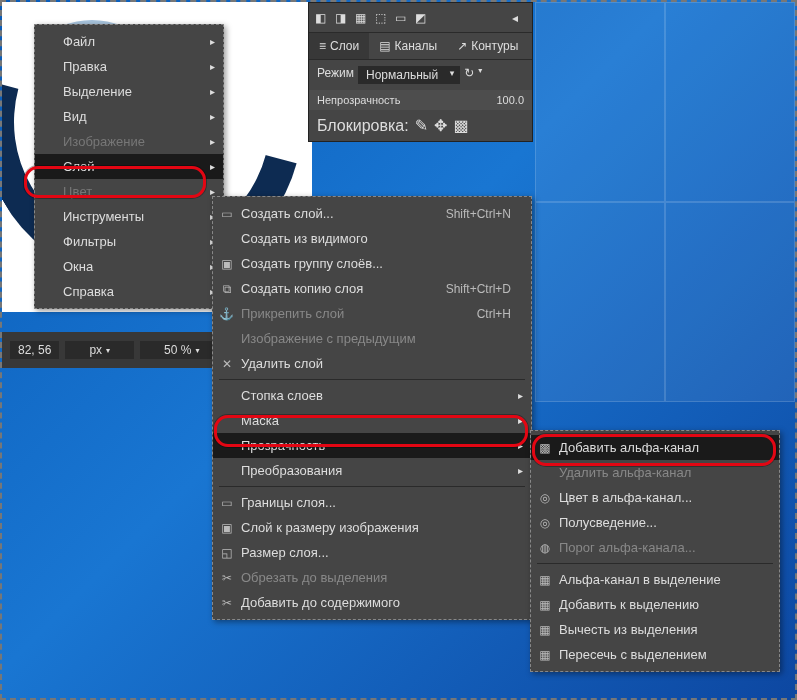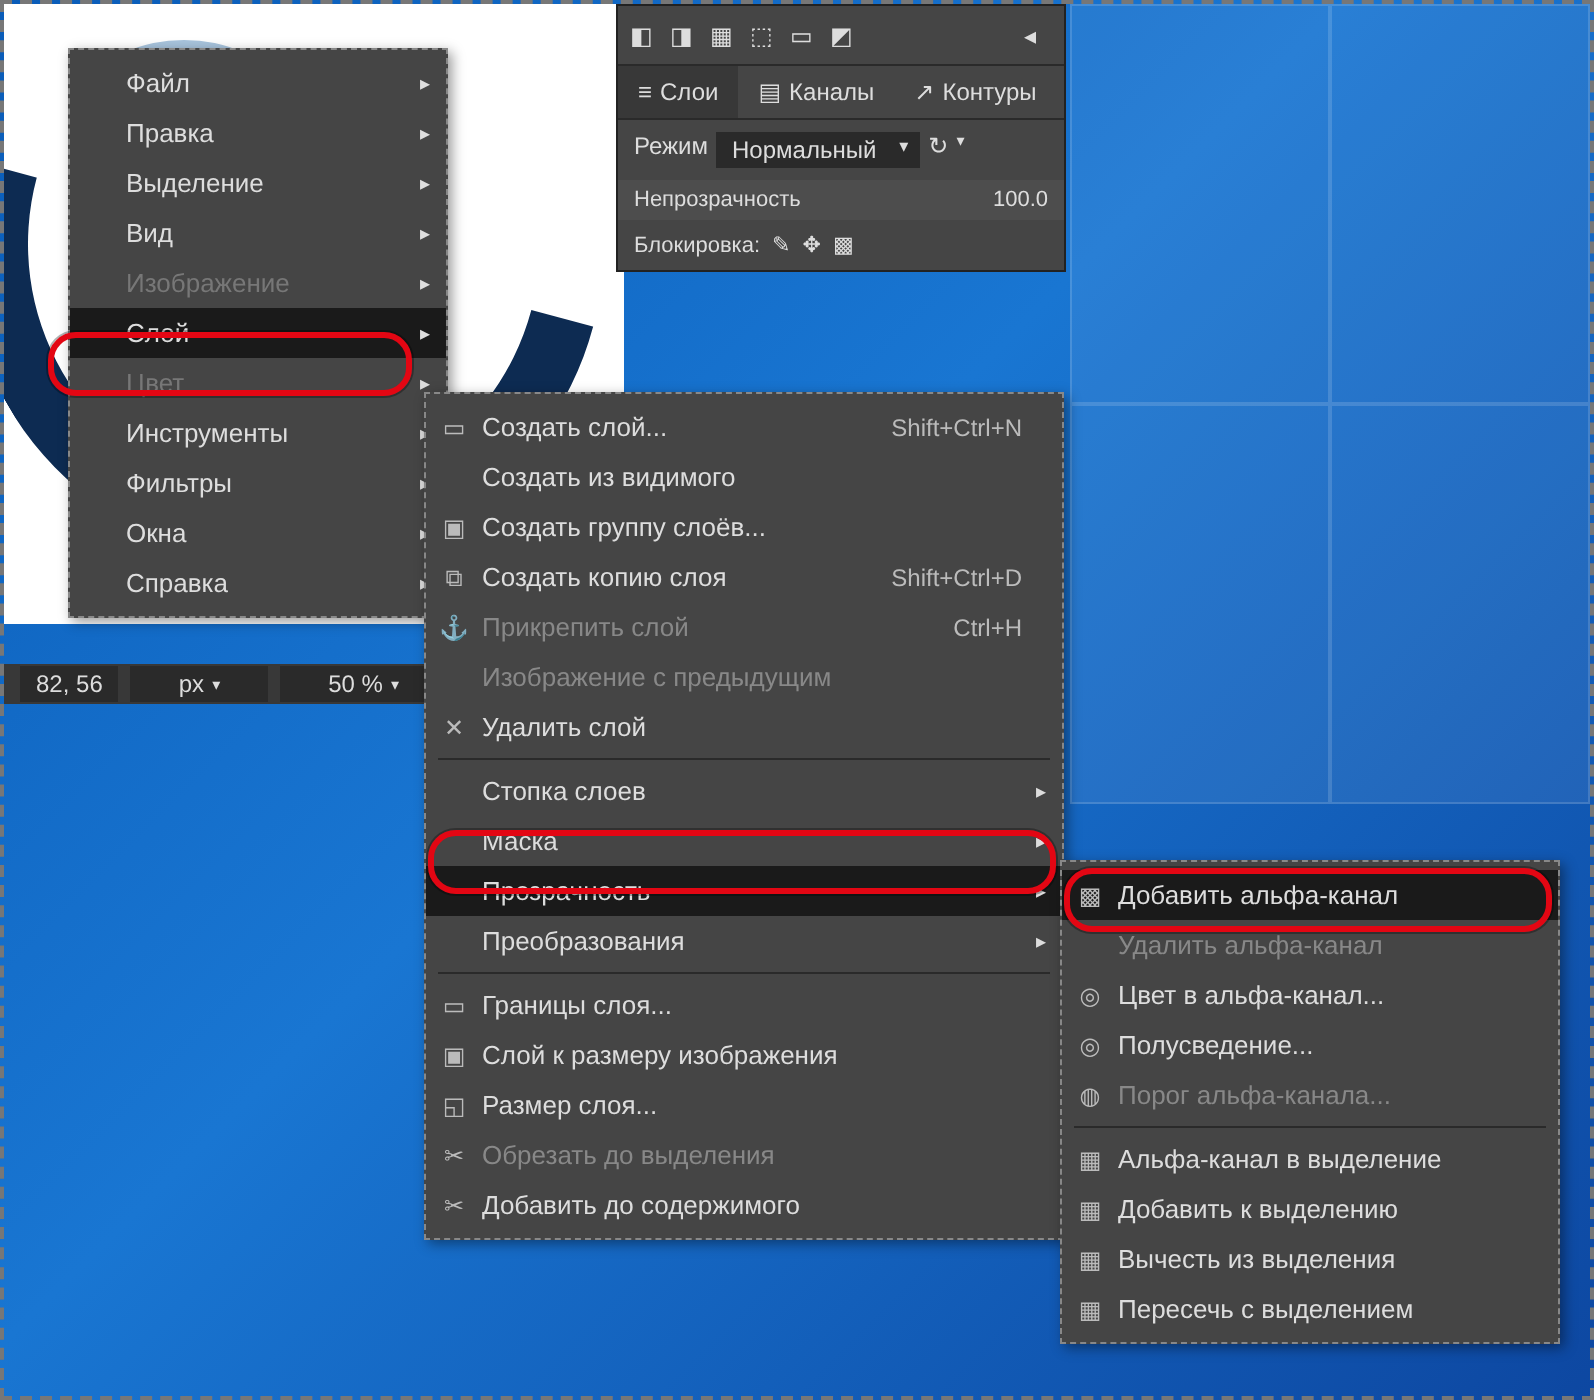--- a/index.html
+++ b/index.html
@@ -2,41 +2,41 @@
 <html><head>
 <meta charset="utf-8">
 <style>
 * { margin:0; padding:0; box-sizing:border-box; font-family:"Segoe UI",Tahoma,sans-serif; }
 body { width:797px; height:700px; background:linear-gradient(135deg,#0a5cb8 0%,#1976d2 45%,#0d47a1 100%); overflow:hidden; position:relative; border:2px dashed #777; }
 .win-quadrants { position:absolute; right:0; top:0; width:260px; height:400px; display:grid; grid-template:1fr 1fr/1fr 1fr; }
 .win-quadrants div { background:rgba(255,255,255,0.07); border:1px solid rgba(255,255,255,0.15); }
 .canvas-area { position:absolute; left:0; top:0; width:310px; height:310px; background:#fff; }
 .logo-arc { position:absolute; left:-20px; top:-40px; width:320px; height:320px; border-radius:50%; border:32px solid #0d2b52; border-top-color:transparent; border-right-color:transparent; transform:rotate(-30deg); }
 .logo-shine { position:absolute; left:50px; top:18px; width:80px; height:40px; background:#a8c4dd; border-radius:50%; }
-.statusbar { position:absolute; left:0; top:330px; width:310px; height:20px; background:#383838; display:flex; align-items:center; gap:6px; padding:0 8px; color:#ddd; font-size:12px; }
+.statusbar { position:absolute; left:0; top:330px; width:310px; height:36px; background:#383838; display:flex; align-items:center; gap:6px; padding:0 8px; color:#ddd; font-size:12px; }
 .stat-box { background:#2a2a2a; padding:2px 8px; }
 .dropdown-mini { background:#2a2a2a; padding:2px 24px; display:flex; align-items:center; gap:4px; }
 .chevron { font-size:8px; }
 .scissors { font-size:14px; }
 
 
 .panel { position:absolute; background:#454545; color:#ddd; font-size:12px; border:1px solid #222; }
 .layers-panel { right:262px; top:0; width:225px; }
 .toolbar-icons { display:flex; gap:6px; padding:6px; border-bottom:1px solid #2a2a2a; height:30px; align-items:center; }
 .toolbar-icons span { width:14px; height:14px; display:inline-block; }
 .tabs { display:flex; border-bottom:1px solid #2a2a2a; }
 .tab { padding:6px 10px; display:flex; align-items:center; gap:4px; cursor:pointer; }
 .tab.active { background:#383838; }
 .row { display:flex; align-items:flex-start; padding:6px 8px; gap:4px; }
 .mode-select { background:#2a2a2a; padding:2px 22px 2px 8px; position:relative; }
 .mode-select:after { content:"▾"; position:absolute; right:6px; font-size:9px; }
 .opacity-row { display:flex; align-items:center; padding:4px 8px; background:#4d4d4d; }
 .opacity-bar { flex:1; font-size:11px; }
 .opacity-val { font-size:11px; }
-.lock-row { display:flex; align-items:center; padding:6px 8px; gap:6px; font-size:11px; }
+.lock-row { display:flex; align-items:center; padding:6px 8px; gap:6px; font-size:16px; }
 
 
 .menu { position:absolute; background:#454545; color:#ddd; font-size:13px; padding:4px 0; box-shadow:2px 2px 6px rgba(0,0,0,0.4); border:1px dashed #888; }
 .menu-item { display:flex; align-items:center; padding:5px 24px 5px 28px; position:relative; cursor:default; white-space:nowrap; min-height:24px; }
 .menu-item.hl { background:#1a1a1a; }
 .menu-item.sub:after { content:"▸"; position:absolute; right:8px; font-size:10px; }
 .menu-item.disabled { color:#888; }
 .menu-item .sc { position:absolute; right:20px; font-size:12px; color:#bbb; }
 .menu-item .ic { position:absolute; left:6px; width:16px; text-align:center; font-size:12px; color:#bbb; }
 .menu-sep { height:1px; background:#2a2a2a; margin:3px 6px; }

